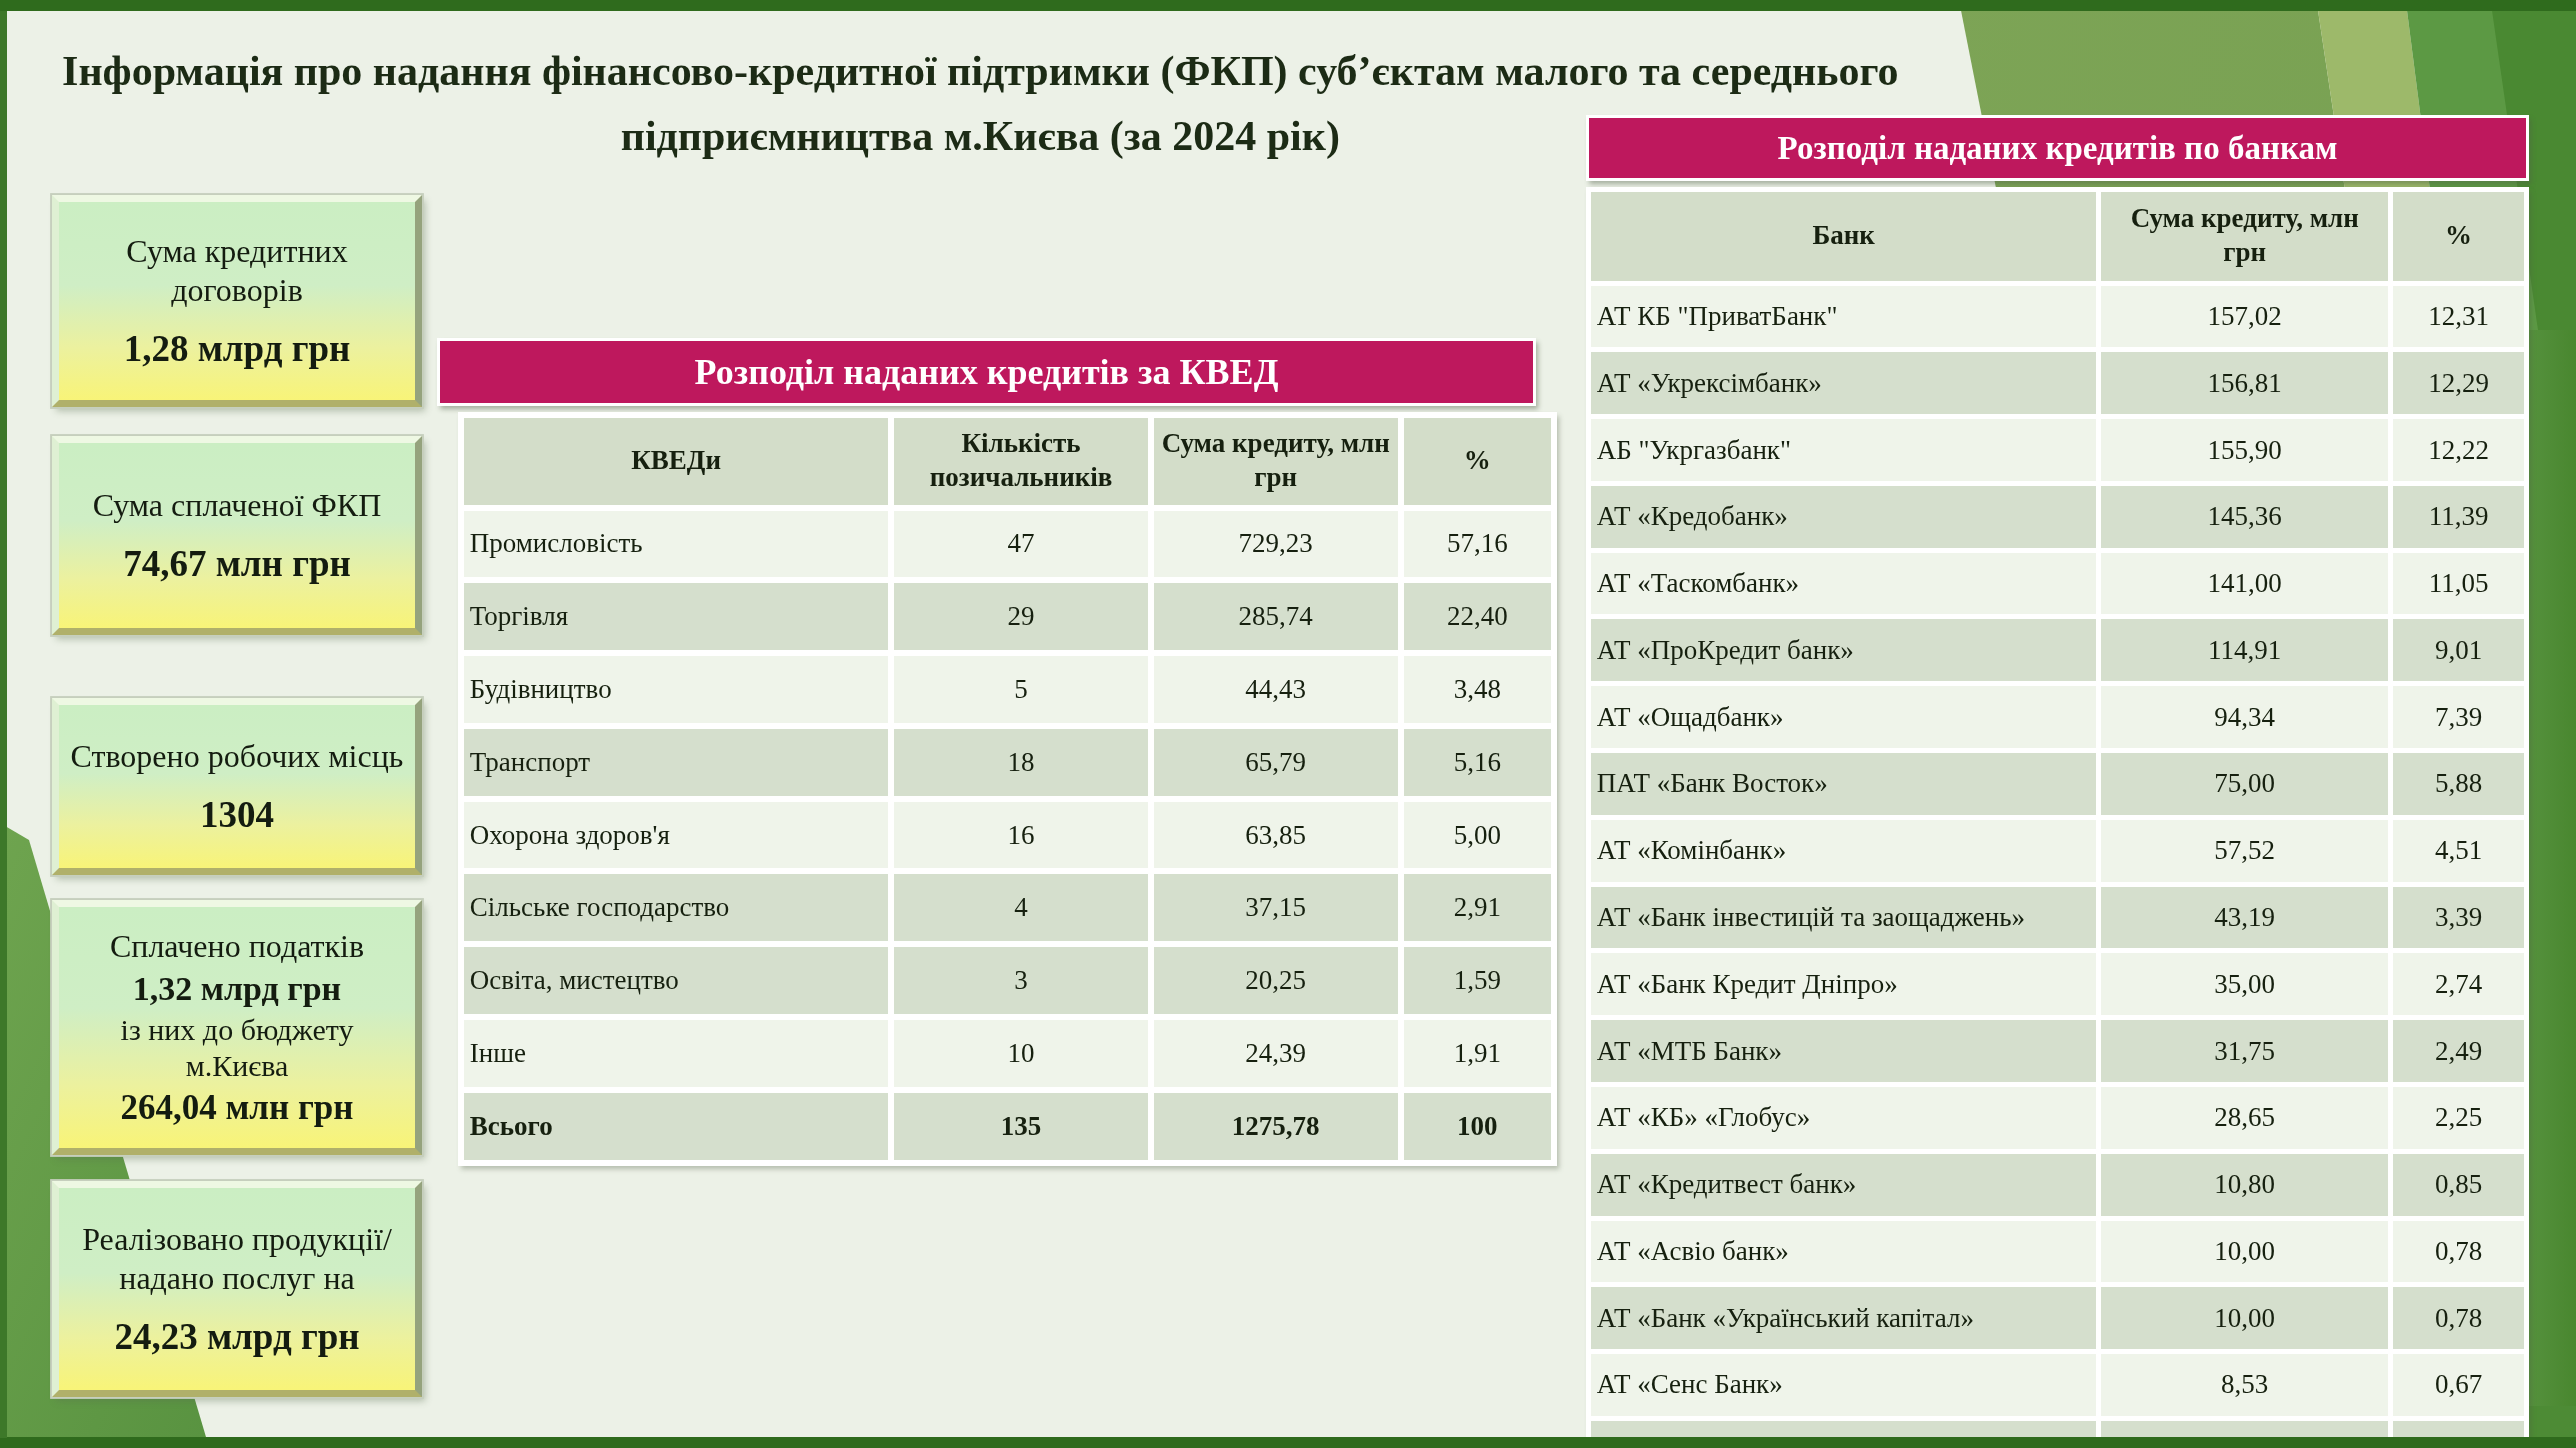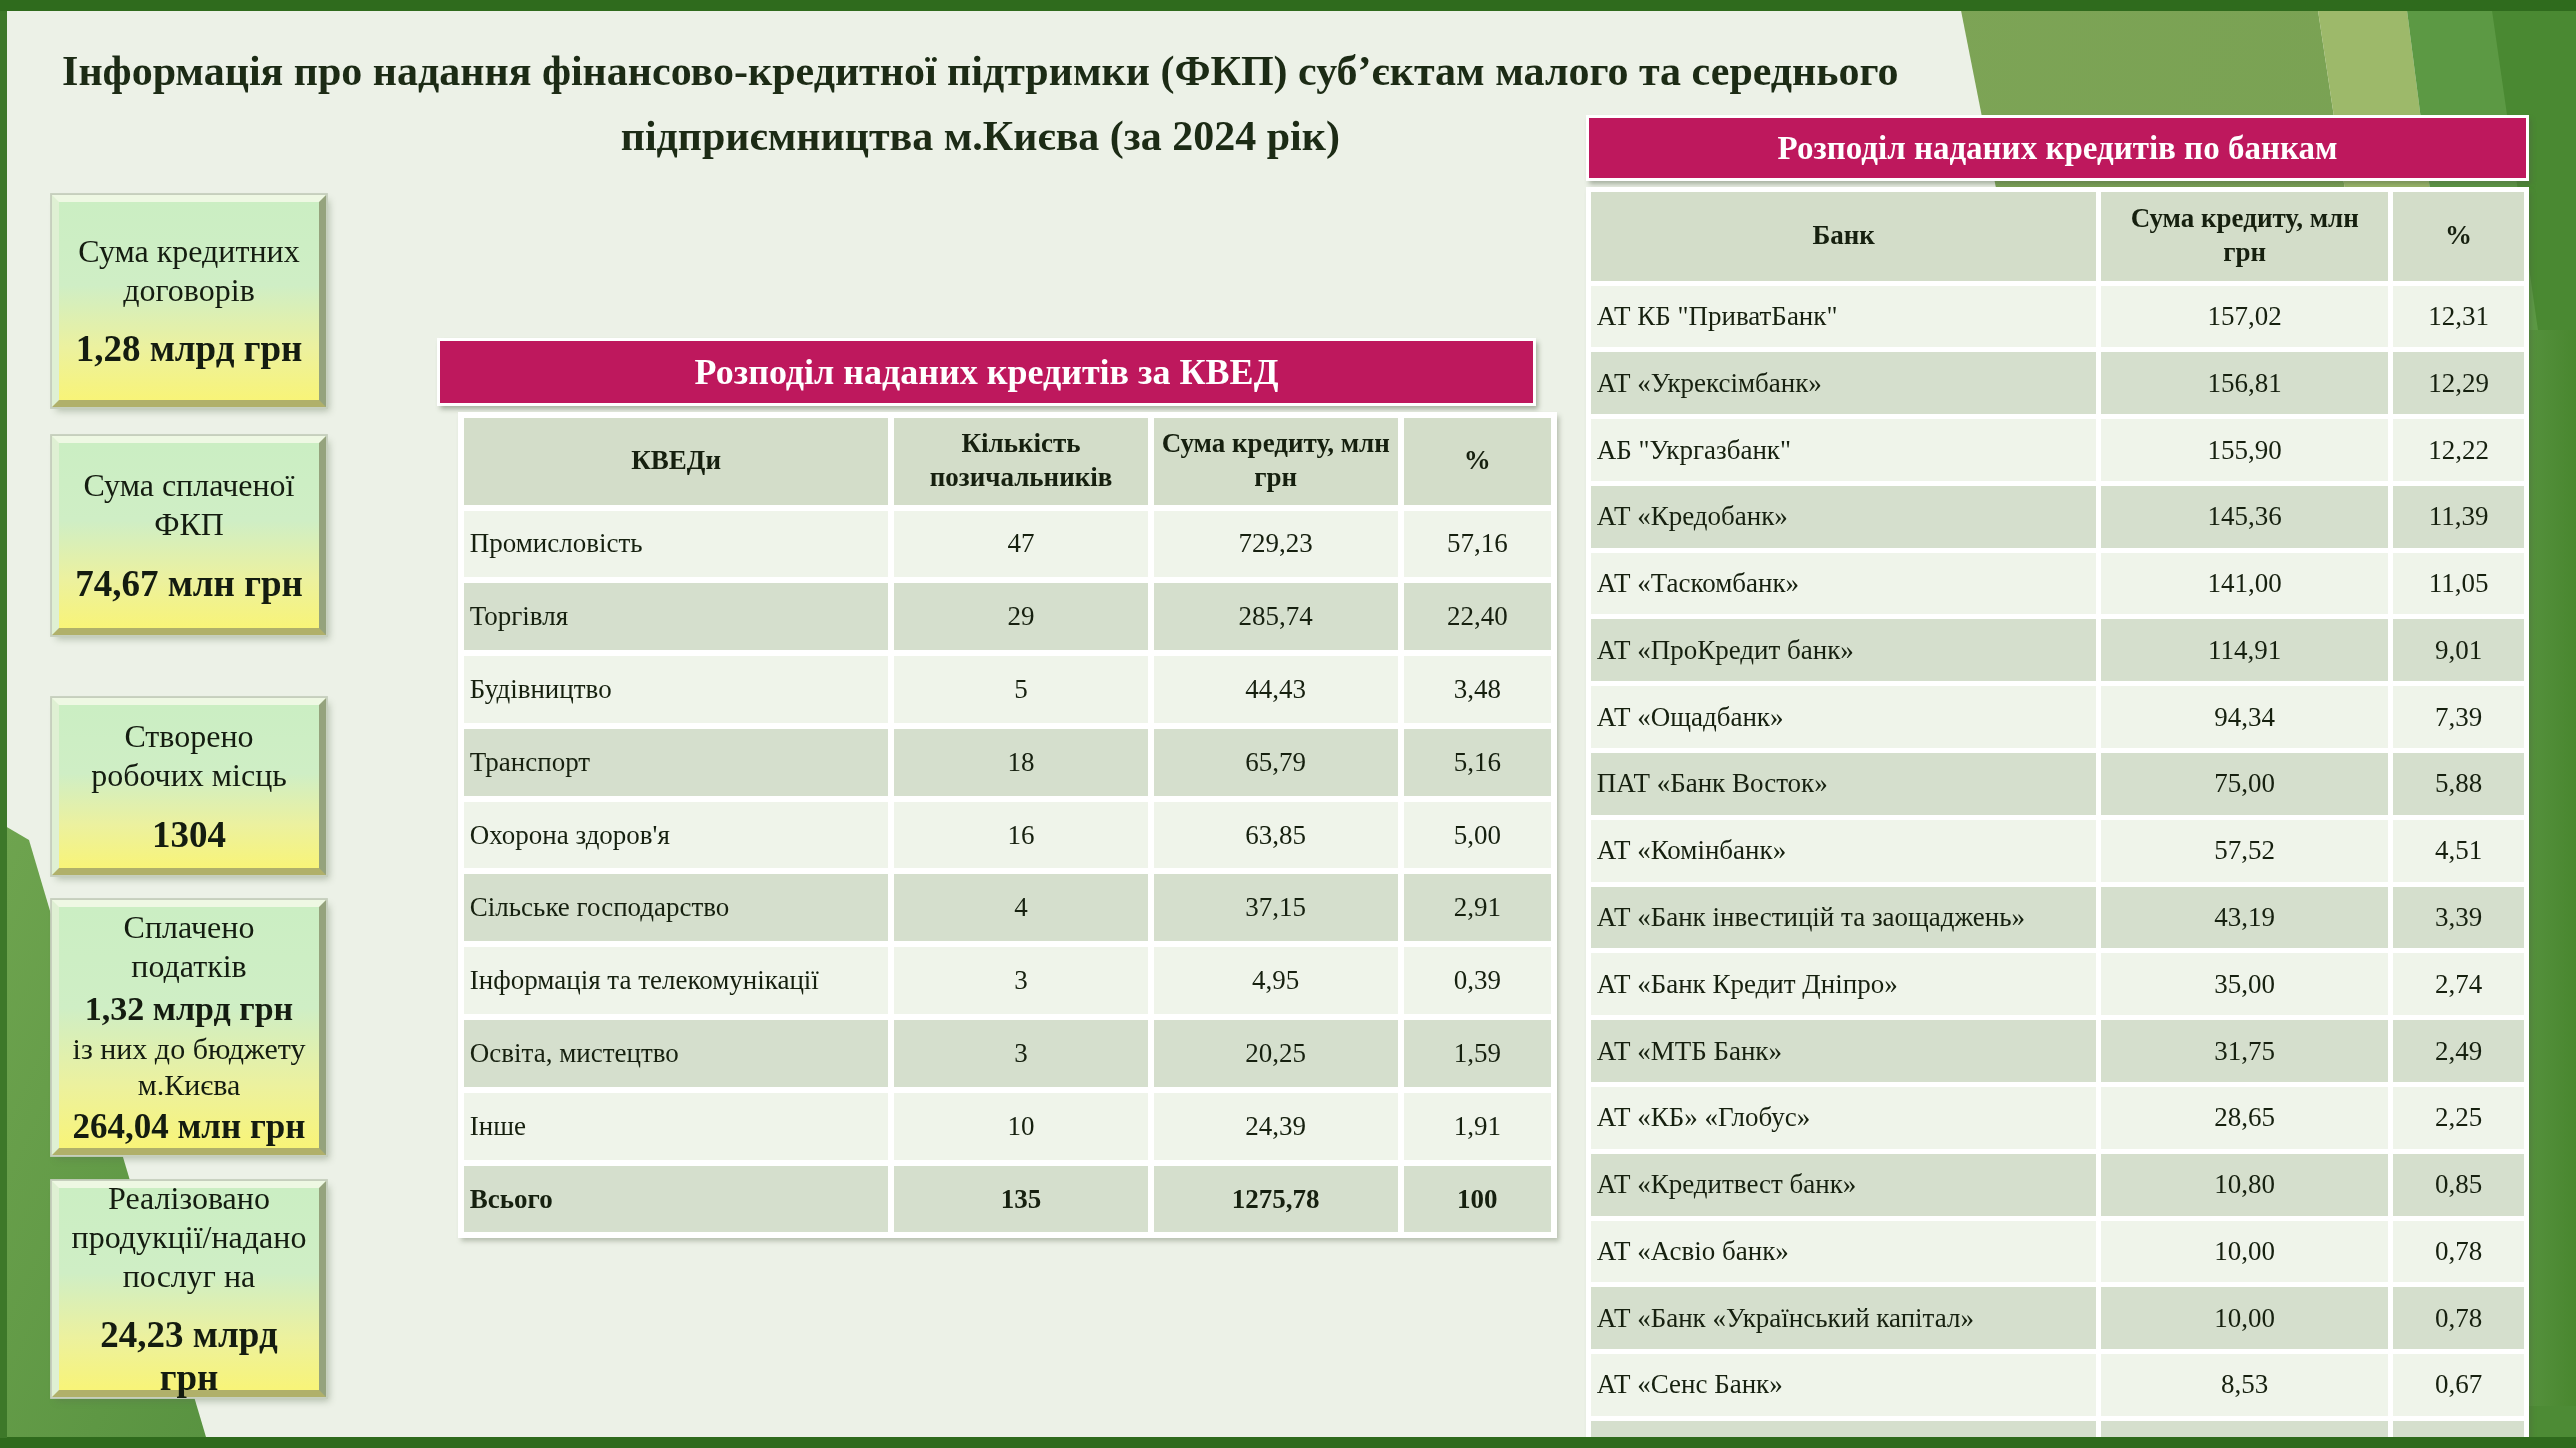--- a/index.html
+++ b/index.html
@@ -38,21 +38,21 @@
   .decor-bb-dark{left:0;top:0;width:2576px;height:1449px;
     clip-path:polygon(2036px 1406px,2576px 1406px,2576px 1437px,2009px 1437px);
     background:#4d8b35;}
   
   .page-title{
     position:absolute;left:19.3px;top:39px;width:1922px;z-index:2;
     text-align:center;font-weight:bold;font-size:42px;line-height:1.55;color:#1c2b15;
   }
   
   .stat-box{
-    position:absolute;left:52px;width:274px;box-sizing:border-box;z-index:2;
+    position:absolute;left:52px;width:370px;box-sizing:border-box;z-index:2;
     border-style:solid;border-width:7.7px;
     border-top-color:#eef8e3;border-left-color:#dff0d3;
     border-right-color:#95a37d;border-bottom-color:#b0b06a;
     background:linear-gradient(to bottom,#cbeec3 0%,#cfeec5 42%,#ecf19e 74%,#f8f478 100%);
     box-shadow:0 0 0 1.9px #c6cfbd,3.9px 4.8px 6.8px rgba(90,110,80,.38);
     display:flex;flex-direction:column;align-items:center;justify-content:center;
     text-align:center;color:#141c10;padding:5.8px 7.7px;
   }
   .stat-box .label{font-size:32px;line-height:1.22;}
   .stat-box .value{font-size:37px;font-weight:bold;margin-top:17.4px;}
@@ -188,26 +188,20 @@
           <td class="cell-num">16</td>
           <td class="cell-num">63,85</td>
           <td class="cell-num">5,00</td>
         </tr>
         <tr class="dark">
           <td class="cell-name">Сільське господарство</td>
           <td class="cell-num">4</td>
           <td class="cell-num">37,15</td>
           <td class="cell-num">2,91</td>
         </tr>
-        <tr class="light">
-          <td class="cell-name">Інформація та телекомунікації</td>
-          <td class="cell-num">3</td>
-          <td class="cell-num">4,95</td>
-          <td class="cell-num">0,39</td>
-        </tr>
         <tr class="dark">
           <td class="cell-name">Освіта, мистецтво</td>
           <td class="cell-num">3</td>
           <td class="cell-num">20,25</td>
           <td class="cell-num">1,59</td>
         </tr>
         <tr class="light">
           <td class="cell-name">Інше</td>
           <td class="cell-num">10</td>
           <td class="cell-num">24,39</td>

